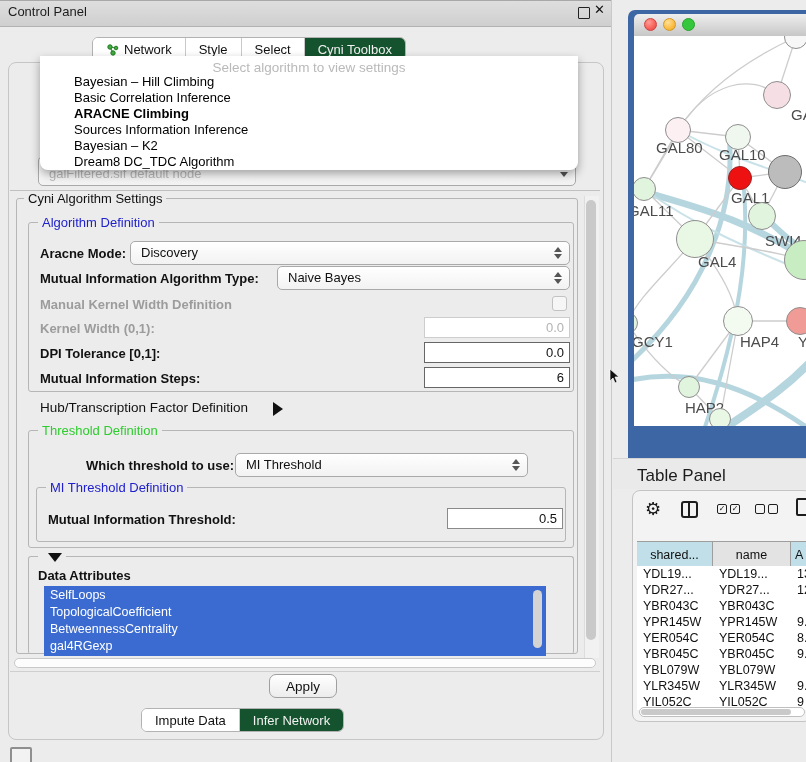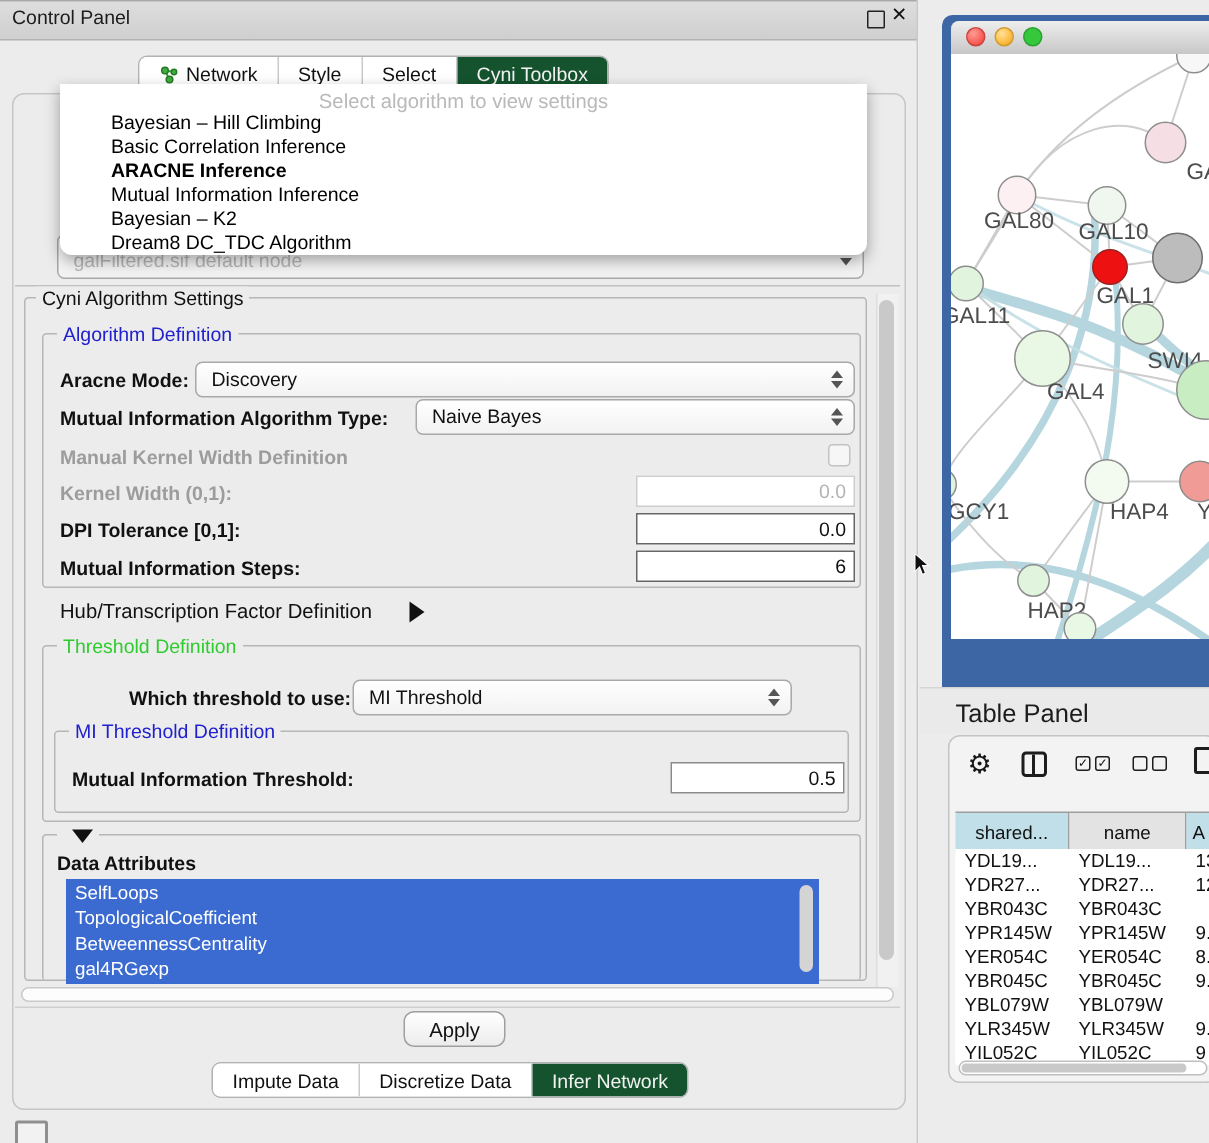--- a/index.html
+++ b/index.html
@@ -115,22 +115,22 @@
 <div class="combo abs" style="left:38px;top:156px;width:538px;height:30px;">
   <span class="combo-val" style="color:#b9b9b9;top:9px;">galFiltered.sif default node</span>
   <span class="spin"></span>
 </div>
 
 <div class="abs dd-pop">
   <div class="abs dd-ph">Select algorithm to view settings</div>
   <div id="algo-items">
       <div class="dd-item" style="top: 18px;">Bayesian – Hill Climbing</div>
       <div class="dd-item" style="top: 34px;">Basic Correlation Inference</div>
-      <div class="dd-item" style="top: 50px; font-weight: bold;">ARACNE Inference</div>
-      <div class="dd-item" style="top: 66px;">Mutual Information Inference</div>
+      <div class="dd-item" style="top: 50px; font-weight: bold;">ARACNE Climbing</div>
+      <div class="dd-item" style="top: 66px;">Sources Information Inference</div>
       <div class="dd-item" style="top: 82px;">Bayesian – K2</div>
       <div class="dd-item" style="top: 98px;">Dream8 DC_TDC Algorithm</div>
     </div>
 </div>
 
 <div class="abs" style="left:10px;top:190px;width:590px;height:480px;border-top:1px solid #c0c0c0;border-bottom:1px solid #cfcfcf;"></div>
 
 <div class="fs" style="left:16px;top:198px;width:562px;height:456px;"></div>
 <div class="fs-legend abs" style="left:24px;top:191px;color:#111;">Cyni Algorithm Settings</div>
 
@@ -194,23 +194,20 @@
 </div>
 
 <div class="abs hscroll"></div>
 <div class="abs vscroll-track"></div>
 <div class="abs vscroll-thumb"></div>
 
 <div class="btn" style="left:269px;top:674px;width:68px;height:24px;line-height:23px;">Apply</div>
 <div class="abs seg-bar" style="left:141px;top:708px;">
   <div class="seg">
       <span>Impute Data</span>
-    </div>
-  <div class="seg">
-      <span>Discretize Data</span>
     </div>
   <div class="seg sel">
       <span>Infer Network</span>
     </div>
 </div>
 
 <div class="abs net-frame">
   <div class="net-title">
     <div class="tl" style="left:10px;background:radial-gradient(circle at 35% 30%,#ff9d95,#f8605a 60%,#de4742);border:1px solid #ce423e;"></div>
     <div class="tl" style="left:29px;background:radial-gradient(circle at 35% 30%,#ffe09a,#fdbc40 60%,#e09f2a);border:1px solid #d29a28;"></div>

